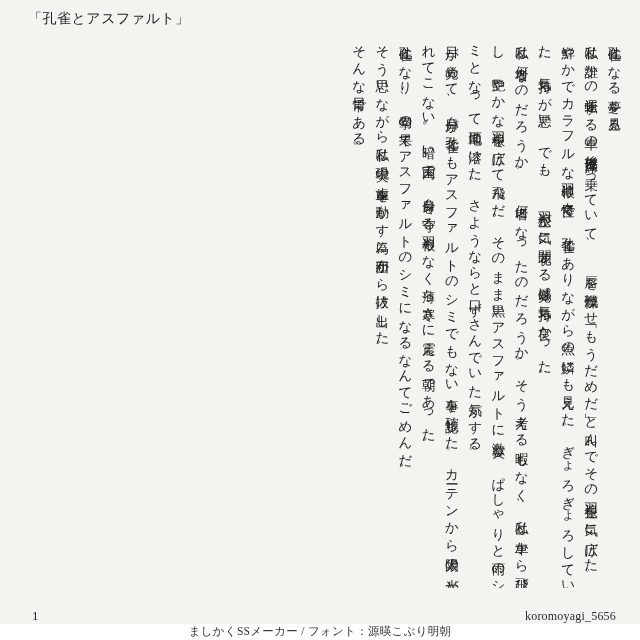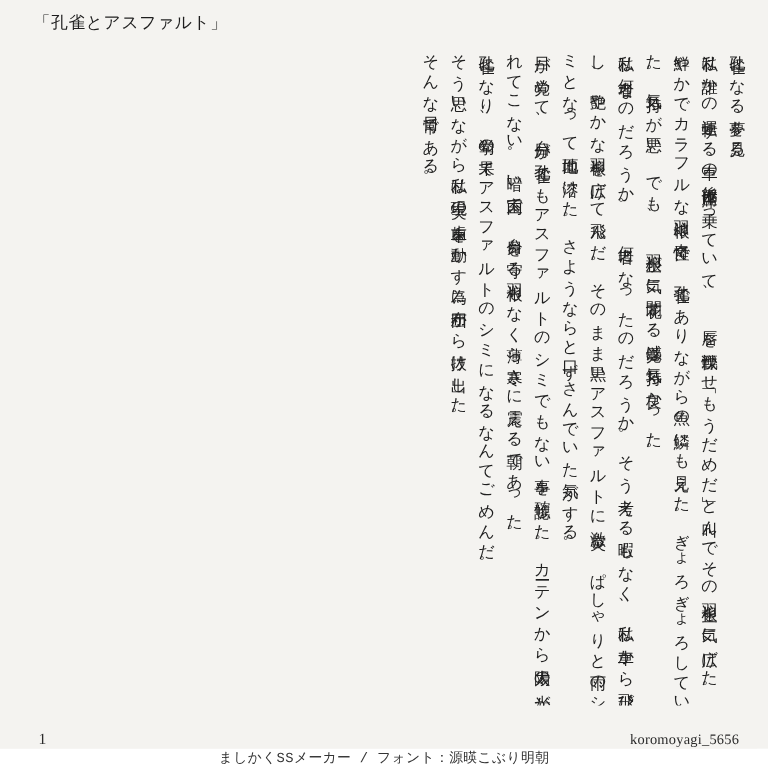--- a/index.html
+++ b/index.html
@@ -93,21 +93,20 @@
   }
   .credit-text {
     position: absolute;
     left: 50%;
     transform: translateX(-50%);
     top: 0;
     font-size: 11.5px;
     color: #333333;
     white-space: nowrap;
     letter-spacing: 0.3px;
-    font-family: Liberation Mono, monospace;
   }
 </style>
 </head>
 <body>
 
 <div class="page">
   <div class="sheet">
     <div class="title">「孔雀とアスファルト」</div>
     <div class="body-text">孔雀になる夢を見る。
 私は誰かの運転する車の後部座席に乗っていて、　唇を戦慄かせ「もうだめだ」と叫んでその羽根を一気に広げた。

